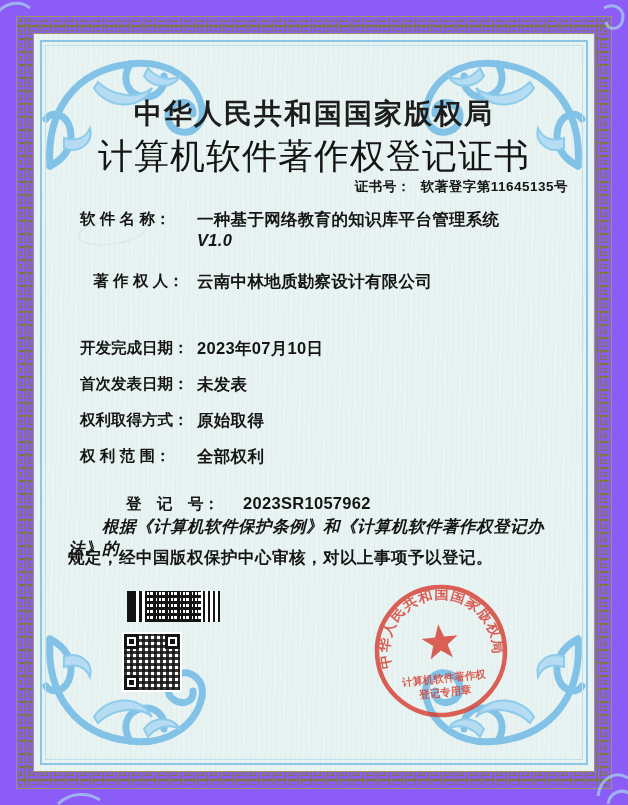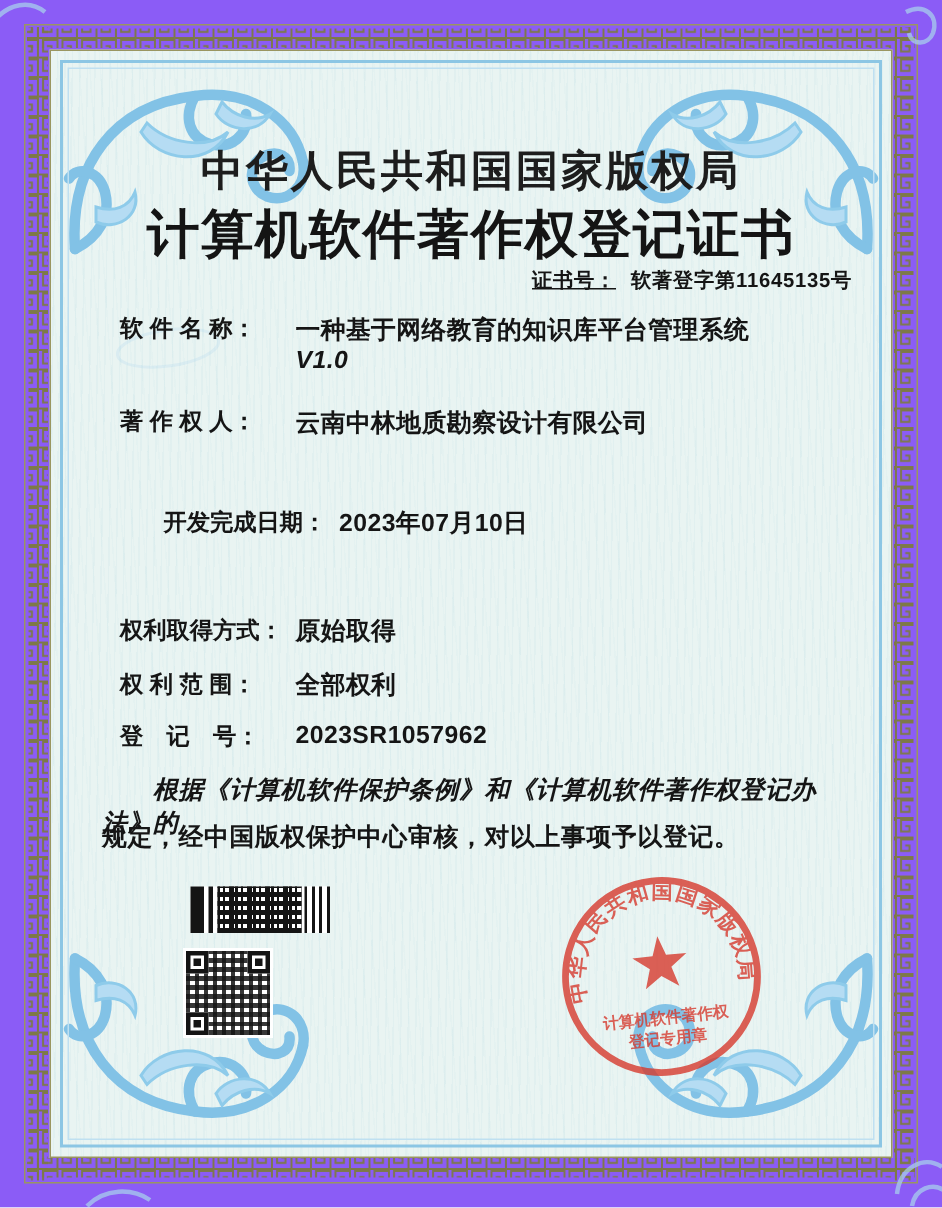--- a/index.html
+++ b/index.html
@@ -27,32 +27,32 @@
   }
   svg.deco{position:absolute;left:0;top:0;width:628px;height:805px;pointer-events:none;}
 
   
   .authority{
     position:absolute;left:0;top:95px;width:100%;text-align:center;
     font-size:28px;font-weight:bold;letter-spacing:2px;color:#1d1d1d;
   }
   .cert-title{
     position:absolute;left:0;top:133px;width:100%;text-align:center;
-    font-size:35px;font-weight:bold;letter-spacing:1px;color:#141414;
+    font-size:35px;font-weight:normal;letter-spacing:1px;color:#141414;
   }
   .cert-no{
     position:absolute;right:60px;top:178px;
     font-size:13.5px;font-weight:bold;letter-spacing:.5px;
   }
-  .cert-no .lbl{margin-right:10px;text-decoration:underline;}
+  .cert-no .lbl{margin-right:10px;}
   .field{position:absolute;left:80px;font-size:16px;font-weight:bold;white-space:nowrap;}
   .field .flabel{display:inline-block;width:117px;font-size:15.5px;vertical-align:top;}
   .field .fvalue{display:inline-block;font-size:16.5px;letter-spacing:.3px;}
-  .f1{top:209px;} .f1b{top:231px;left:197px;font-style:italic;} .f2{top:271px;}
-  .f3{top:338px;margin-left:29px;} .f4{top:374px;} .f5{top:410px;} .f6{top:446px;} .f7{top:481px;}
+  .f1{top:209px;} .f1b{top:231px;left:197px;font-style:italic;} .f2{top:271px;text-align:center;}
+  .f3{top:338px;} .f4{top:374px;} .f5{top:410px;} .f6{top:446px;} .f7{top:494px;margin-left:46px;}
   .statement{position:absolute;left:68px;width:502px;font-size:16.5px;font-weight:bold;letter-spacing:.5px;}
   .s1{top:516px;font-style:italic;} .s2{top:547px;}
 
   
   .barcode{
     position:absolute;left:127px;top:591px;width:93px;height:31px;background:#fff;
   }
   .barcode .guard-l{position:absolute;left:0;top:0;width:9px;height:100%;background:#141414;}
   .barcode .guard-l2{position:absolute;left:12px;top:0;width:3px;height:100%;background:#141414;}
   .barcode .mid{
@@ -143,20 +143,23 @@
   </div>
   <div class="field f1b">
     <span class="fvalue">V1.0</span>
   </div>
   <div class="field f2">
     <span class="flabel">著 作 权 人：</span><span class="fvalue">云南中林地质勘察设计有限公司</span>
   </div>
   <div class="field f3">
     <span class="flabel">开发完成日期：</span><span class="fvalue">2023年07月10日</span>
   </div>
+  <div class="field f4">
+    <span class="flabel">首次发表日期：</span><span class="fvalue">未发表</span>
+  </div>
   <div class="field f5">
     <span class="flabel">权利取得方式：</span><span class="fvalue">原始取得</span>
   </div>
   <div class="field f6">
     <span class="flabel">权 利 范 围：</span><span class="fvalue">全部权利</span>
   </div>
   <div class="field f7">
     <span class="flabel">登　记　号：</span><span class="fvalue">2023SR1057962</span>
   </div>
 

